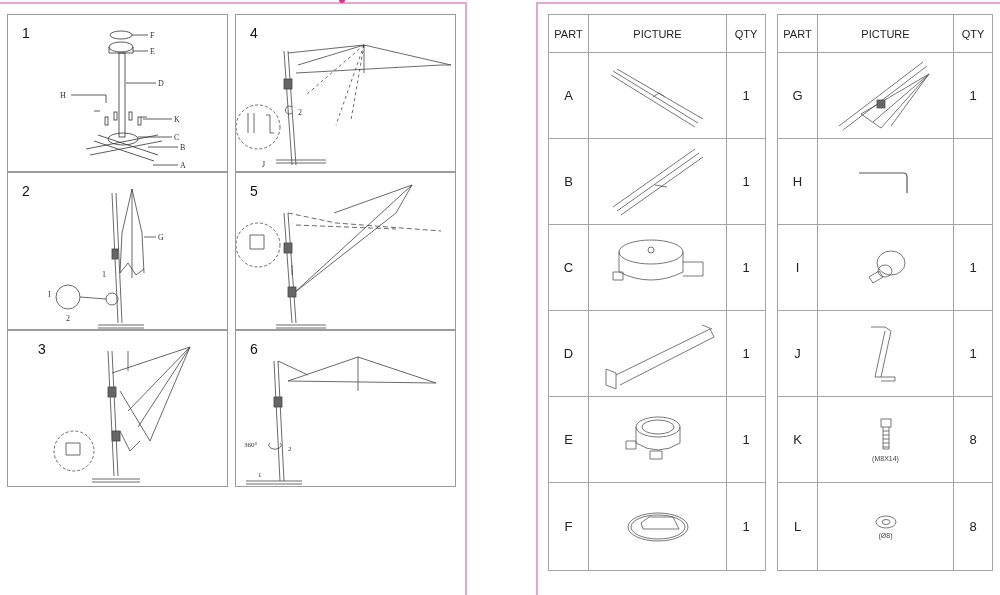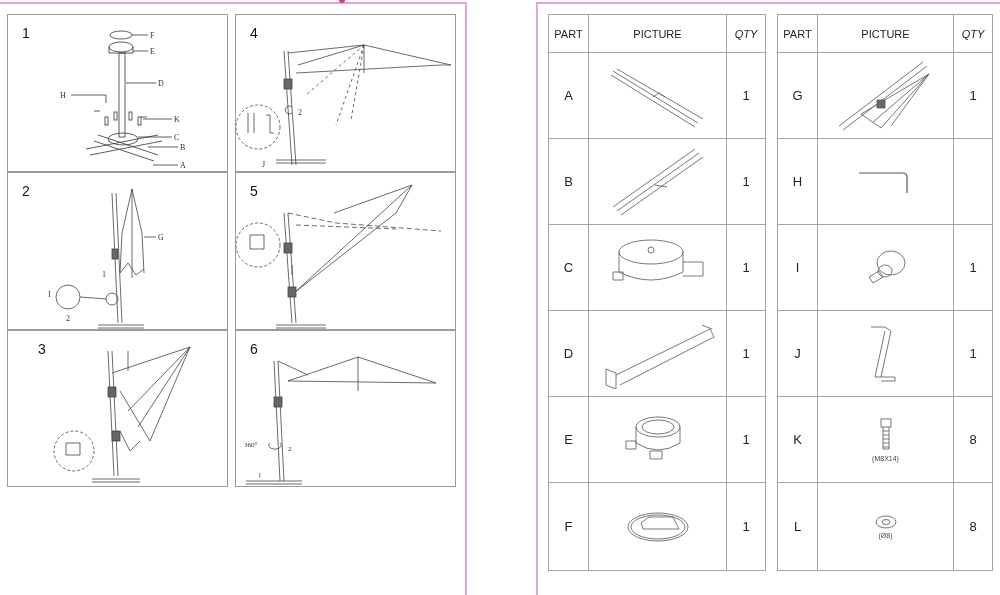--- a/index.html
+++ b/index.html
@@ -19,21 +19,21 @@
   .parts-table { position: absolute; top: 14px; border-collapse: collapse; font-size: 11px; }
   .parts-table td, .parts-table th { border: 1px solid #a4a4a4; text-align: center; font-weight: normal; color: #222; }
   .parts-table th { height: 38px; font-size: 11px; }
   .parts-table td { height: 86px; font-size: 13px; }
   .parts-table td.pic { position: relative; }
   .parts-table td.pic svg { display: block; margin: 0 auto; }
   .pic-note { font-size: 7px; color: #444; display: block; margin-top: 2px; }
   #table-left { left: 548px; width: 218px; }
   #table-right { left: 777px; width: 216px; }
   .col-part { width: 40px; }
-  .col-qty { width: 39px; font-style: italic; }
+  .col-qty { width: 39px; }
 </style>
 </head>
 <body>
 
 <div id="left-page-border" class="page-border"></div>
 <div id="top-mark"></div>
 <div id="right-page-border" class="page-border"></div>
 
 <div class="steps-grid">
 

